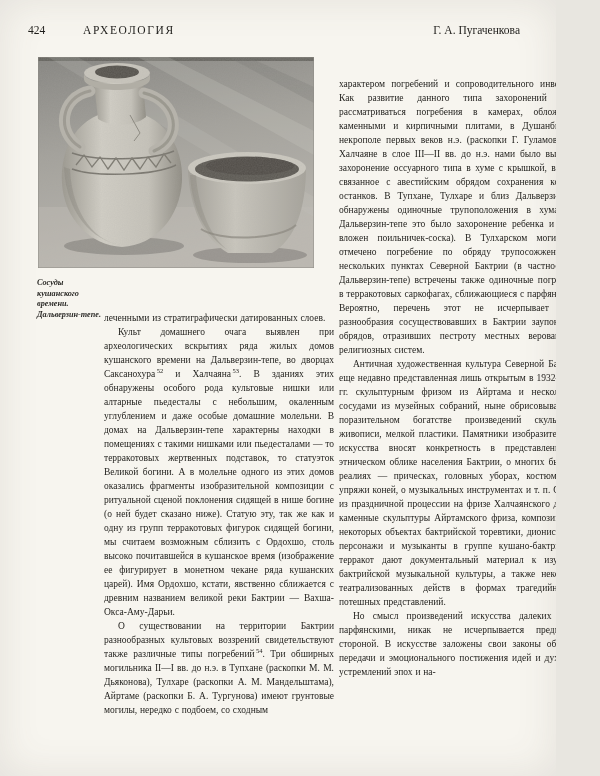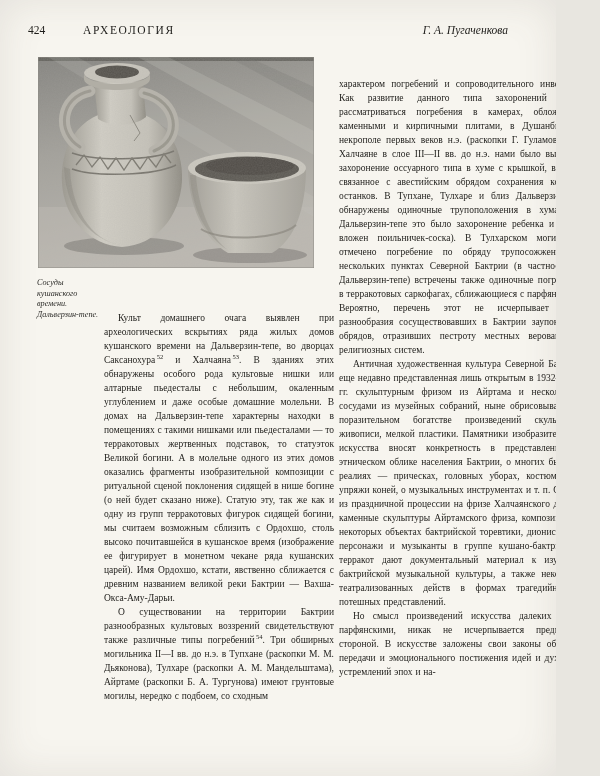--- a/index.html
+++ b/index.html
@@ -6,26 +6,26 @@
   .page {
     position:relative; width:556px; height:776px;
     background:#f7f5ef;
     box-shadow: inset 0 0 40px rgba(90,85,70,0.12);
     font-family:"Liberation Serif", serif;
     color:#1e1d1a; overflow:hidden;
   }
   .hdr { position:absolute; top:24px; font-size:11.5px; white-space:nowrap; }
   .pagenum { left:28px; }
   .runhead { left:83px; letter-spacing:1.6px; }
-  .author  { right:48px; font-style:italic; }
+  .author  { right:36px; }
   .photo-fig { position:absolute; left:38px; top:57px; width:276px; height:211px; }
   .photo-fig svg { display:block; width:276px; height:211px; }
   .caption {
     position:absolute; left:37px; top:278px; width:64px;
-    font-style:italic; font-size:8.2px; line-height:10.6px; color:#2c2b28;
+    font-style:italic; font-size:8.2px; line-height:10.6px; color:#2c2b28;font-weight:bold;
   }
   .col {
     position:absolute; text-align:justify; font-size:9.5px; line-height:14px;
     word-spacing:0.4px;
     margin-top:24px;
   }
   .col-left  { left:104px; top:287px; width:230px; }
   .col-right { left:339px; top:53px;  width:245px; }
   .para { margin:0; }
   .ind  { text-indent:14px; }
@@ -107,20 +107,21 @@
       <path d="M152,118 C154,152 168,180 190,193 C174,182 160,152 158,118 Z" fill="#7d7a72" opacity="0.3"></path>
 
       <rect x="0" y="0" width="276" height="211" filter="url(#grain)"></rect>
       <rect x="0" y="0" width="276" height="211" fill="none" stroke="#8d8b85" stroke-width="1"></rect>
     </svg>
   </div>
 
   <div class="caption">Сосуды кушанского времени. Дальверзин-тепе.</div>
 
   <div class="col col-left">
+    <p class="para"><span>леченными из стратиграфически датированных слоев.</span></p>
     <p class="para ind"><span>Культ домашнего очага выявлен при археологических вскрытиях ряда жилых домов кушанского времени на Дальверзин-тепе, во дворцах Саксанохура</span><sup class="fn">52</sup><span> и Халчаяна</span><sup class="fn">53</sup><span>. В зданиях этих обнаружены особого рода культовые нишки или алтарные пьедесталы с небольшим, окаленным углублением и даже особые домашние молельни. В домах на Дальверзин-тепе характерны находки в помещениях с такими нишками или пьедесталами — то терракотовых жертвенных подставок, то статуэток Великой богини. А в молельне одного из этих домов оказались фрагменты изобразительной композиции с ритуальной сценой поклонения сидящей в нише богине (о ней будет сказано ниже). Статую эту, так же как и одну из групп терракотовых фигурок сидящей богини, мы считаем возможным сблизить с Ордохшо, столь высоко почитавшейся в кушанское время (изображение ее фигурирует в монетном чекане ряда кушанских царей). Имя Ордохшо, кстати, явственно сближается с древним названием великой реки Бактрии — Вахша-Окса-Аму-Дарьи.</span></p>
     <p class="para ind"><span>О существовании на территории Бактрии разнообразных культовых воззрений свидетельствуют также различные типы погребений</span><sup class="fn">54</sup><span>. Три обширных могильника II—I вв. до н.э. в Тупхане (раскопки М. М. Дьяконова), Тулхаре (раскопки А. М. Мандельштама), Айртаме (раскопки Б. А. Тургунова) имеют грунтовые могилы, нередко с подбоем, со сходным</span></p>
   </div>
 
   <div class="col col-right">
     <p class="para"><span>характером погребений и сопроводительного инвентаря. Как развитие данного типа захоронений могут рассматриваться погребения в камерах, обложенных каменными и кирпичными плитами, в Душанбинском некрополе первых веков н.э. (раскопки Г. Гуламовой). В Халчаяне в слое III—II вв. до н.э. нами было выявлено захоронение оссуарного типа в хуме с крышкой, видимо, связанное с авестийским обрядом сохранения костных останков. В Тупхане, Тулхаре и близ Дальверзин-тепе обнаружены одиночные трупоположения в хумах (на Дальверзин-тепе это было захоронение ребенка и в хум вложен поильничек-соска). В Тулхарском могильнике отмечено погребение по обряду трупосожжения. В нескольких пунктах Северной Бактрии (в частности на Дальверзин-тепе) встречены также одиночные погребения в терракотовых саркофагах, сближающиеся с парфянскими. Вероятно, перечень этот не исчерпывает всего разнообразия сосуществовавших в Бактрии заупокойных обрядов, отразивших пестроту местных верований и религиозных систем.</span></p>
     <p class="para ind"><span>Античная художественная культура Северной Бактрии, еще недавно представленная лишь открытым в 1932—1933 гг. скульптурным фризом из Айртама и несколькими сосудами из музейных собраний, ныне обрисовывается в поразительном богатстве произведений скульптуры, живописи, мелкой пластики. Памятники изобразительного искусства вносят конкретность в представления об этническом облике населения Бактрии, о многих бытовых реалиях — прическах, головных уборах, костюмах, об упряжи коней, о музыкальных инструментах и т. п. Образы из праздничной процессии на фризе Халчаянского дворца, каменные скульптуры Айртамского фриза, композиции на некоторых объектах бактрийской торевтики, дионисийские персонажи и музыканты в группе кушано-бактрийских терракот дают документальный материал к изучению бактрийской музыкальной культуры, а также некоторых театрализованных действ в формах трагедийных и потешных представлений.</span></p>
     <p class="para ind"><span>Но смысл произведений искусства далеких веков, парфянскими, никак не исчерпывается предметной стороной. В искусстве заложены свои законы образной передачи и эмоционального постижения идей и духовных устремлений эпох и на-</span></p>
   </div>
 

